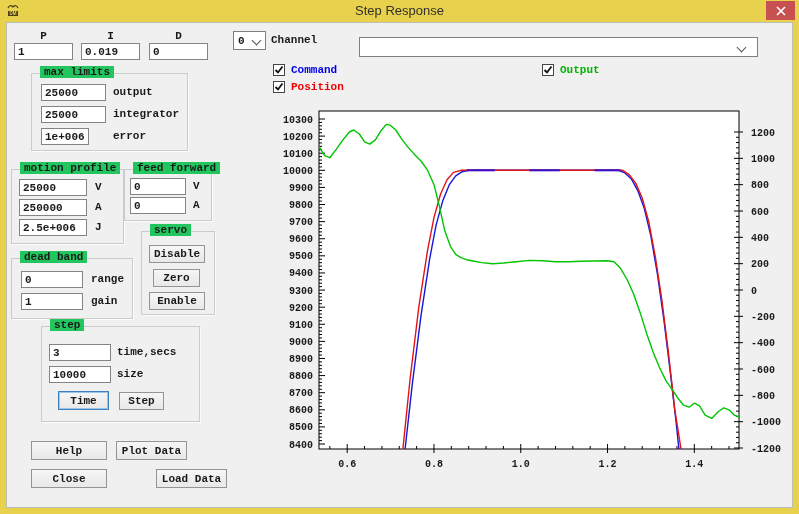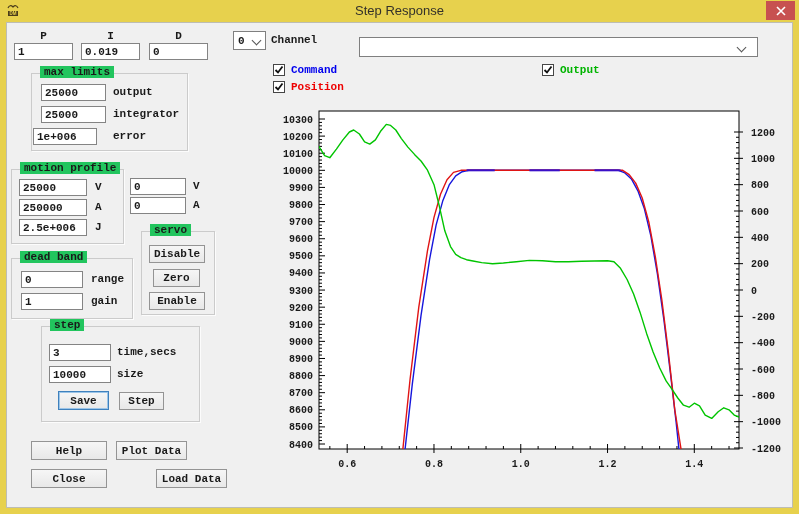--- a/index.html
+++ b/index.html
@@ -57,33 +57,36 @@
     <input class="field" style="left: 74px; top: 20px; width: 59px;" value="0.019">
     <input class="field" style="left: 142px; top: 20px; width: 59px;" value="0">
 
     <div class="group" style="left:24px;top:50px;width:155px;height:76px;">
       <div class="grouplabel">max limits</div>
     </div>
     <input class="field" style="left: 34px; top: 61px; width: 65px;" value="25000">
     <div class="lbl" style="left:106px;top:63px;">output</div>
     <input class="field" style="left: 34px; top: 83px; width: 65px;" value="25000">
     <div class="lbl" style="left:106px;top:85px;">integrator</div>
-    <input class="field" style="left: 26px; top: 105px; width: 64px;" value="1e+006">
+    <input class="field" style="left: 34px; top: 105px; width: 48px;" value="1e+006">
     <div class="lbl" style="left:106px;top:107px;">error</div>
 
     <div class="group" style="left:4px;top:146px;width:111px;height:73px;">
       <div class="grouplabel">motion profile</div>
     </div>
     <input class="field" style="left: 12px; top: 156px; width: 68px;" value="25000">
     <div class="lbl" style="left:88px;top:158px;">V</div>
     <input class="field" style="left: 12px; top: 176px; width: 68px;" value="250000">
     <div class="lbl" style="left:88px;top:178px;">A</div>
     <input class="field" style="left: 12px; top: 196px; width: 68px;" value="2.5e+006">
     <div class="lbl" style="left:88px;top:198px;">J</div>
 
+    <div class="group" style="left:117px;top:146px;width:86px;height:50px;">
+      <div class="grouplabel">feed forward</div>
+    </div>
     <input class="field" style="left: 123px; top: 155px; width: 56px;" value="0">
     <div class="lbl" style="left:186px;top:157px;">V</div>
     <input class="field" style="left: 123px; top: 174px; width: 56px;" value="0">
     <div class="lbl" style="left:186px;top:176px;">A</div>
 
     <div class="group" style="left:134px;top:208px;width:72px;height:82px;">
       <div class="grouplabel">servo</div>
     </div>
     <button class="btn" style="left:142px;top:222px;width:56px;height:18px;">Disable</button>
     <button class="btn" style="left:146px;top:246px;width:47px;height:18px;">Zero</button>
@@ -97,21 +100,21 @@
     <input class="field" style="left: 14px; top: 270px; width: 62px;" value="1">
     <div class="lbl" style="left:84px;top:272px;">gain</div>
 
     <div class="group" style="left:34px;top:303px;width:157px;height:94px;">
       <div class="grouplabel">step</div>
     </div>
     <input class="field" style="left: 42px; top: 321px; width: 62px;" value="3">
     <div class="lbl" style="left:110px;top:323px;">time,secs</div>
     <input class="field" style="left: 42px; top: 343px; width: 62px;" value="10000">
     <div class="lbl" style="left:110px;top:345px;">size</div>
-    <button class="btn focused" style="left:51px;top:368px;width:51px;height:19px;">Save</button>
+    <button class="btn focused" style="left:51px;top:368px;width:51px;height:19px;">Time</button>
     <button class="btn" style="left:112px;top:369px;width:45px;height:18px;">Step</button>
 
     <button class="btn" style="left:24px;top:418px;width:76px;height:19px;">Help</button>
     <button class="btn" style="left:109px;top:418px;width:71px;height:19px;">Plot Data</button>
     <button class="btn" style="left:24px;top:446px;width:76px;height:19px;">Close</button>
     <button class="btn" style="left:109px;top:446px;width:71px;height:19px;margin-left:40px;">Load Data</button>
 
     <div class="combo" style="left:226px;top:8px;width:33px;height:19px;">
       <span>0</span>
       <span class="chev" style="right:5px;"></span>

